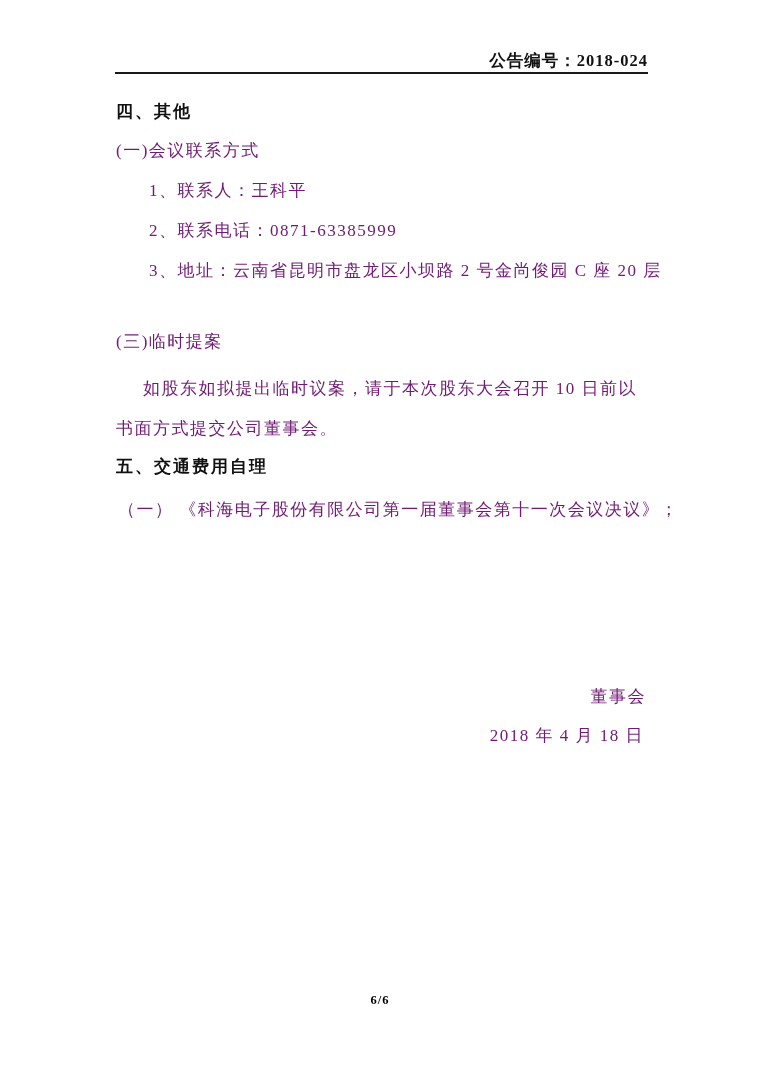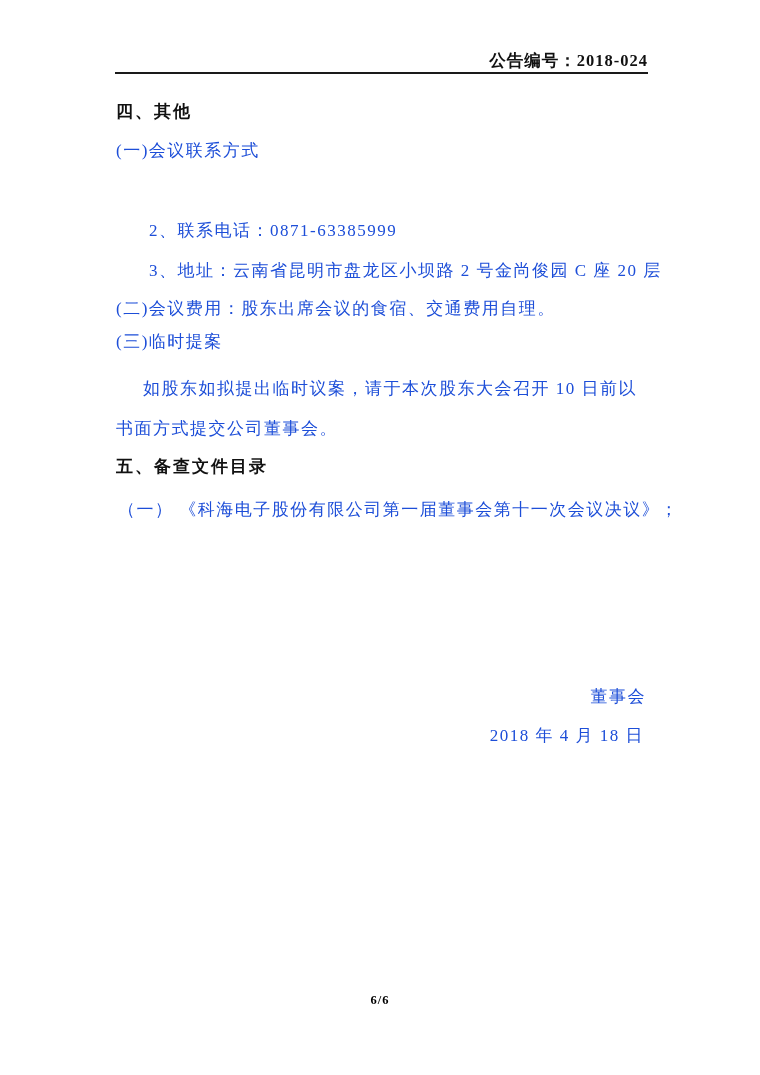--- a/index.html
+++ b/index.html
@@ -16,21 +16,21 @@
     font-family: "Liberation Serif", "DejaVu Serif", serif;
     color: #1b1b1b;
     text-decoration: underline;
   }
   .line {
     position: absolute;
     font-size: 17px;
     line-height: 22px;
     letter-spacing: 1.5px;
     white-space: nowrap;
-    color: #1d4ed8;
+    color: #701a75;
   }
   .heading {
     font-weight: bold;
     letter-spacing: 2px;
     color: #111111;
   }
   .doc-number {
     position: absolute;
     top: 51px;
     right: 112px;
@@ -75,34 +75,34 @@
 <div class="page">
 
   <div class="doc-number">公告编号：2018-024</div>
 
   <div class="header-rule"></div>
 
   <div class="line heading indent-0" style="top:101px">四、其他</div>
 
   <div class="line indent-0" style="top:140px">(一)会议联系方式</div>
 
+  <div class="line indent-num" style="top:180px">1、联系人：王科平</div>
 
   <div class="line indent-num" style="top:220px">2、联系电话：0871-63385999</div>
 
   <div class="line indent-num" style="top:260px">3、地址：云南省昆明市盘龙区小坝路 2 号金尚俊园 C 座 20 层</div>
 
-  <div class="line indent-0" style="top:298px">(二)会议费用：股东出席会议的食宿、交通费用自理。</div>
 
   <div class="line indent-0" style="top:331px">(三)临时提案</div>
 
   <div class="line indent-para" style="top:378px">如股东如拟提出临时议案，请于本次股东大会召开 10 日前以</div>
 
   <div class="line indent-0" style="top:418px">书面方式提交公司董事会。</div>
 
-  <div class="line heading indent-0" style="top:456px">五、备查文件目录</div>
+  <div class="line heading indent-0" style="top:456px">五、交通费用自理</div>
 
   <div class="line indent-doc" style="top:499px">（一） 《科海电子股份有限公司第一届董事会第十一次会议决议》；</div>
 
 
 
   <div class="line sig" style="top:686px; right:114px">董事会</div>
 
   <div class="line sig" style="top:725px; right:116px">2018 年 4 月 18 日</div>
 
   <div class="footer-pagenum">6/6</div>

